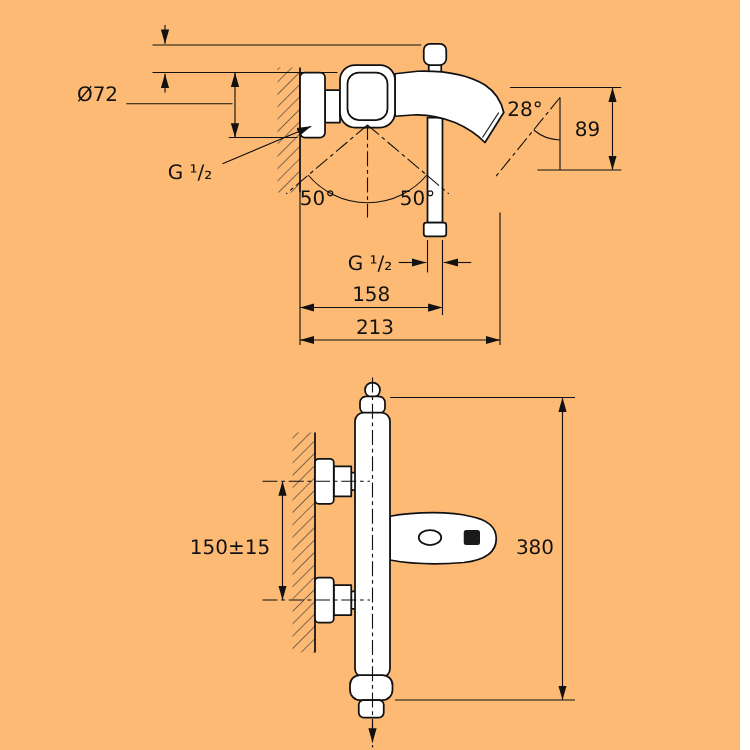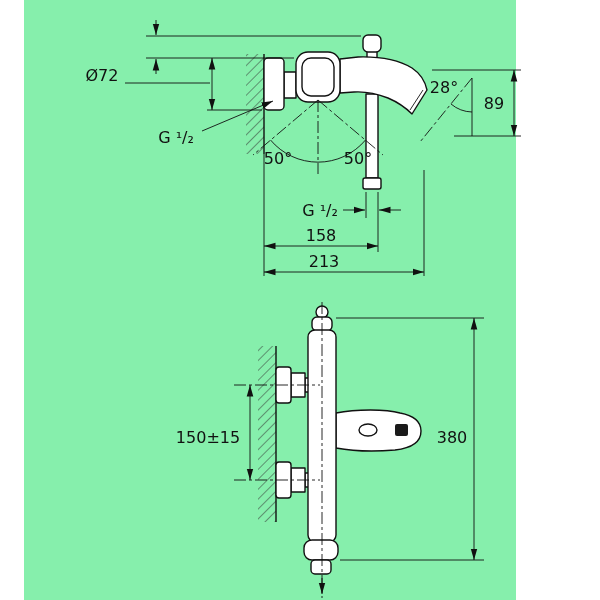--- a/index.html
+++ b/index.html
@@ -1,17 +1,17 @@
 <!DOCTYPE html>
 <html><head>
 <meta charset="utf-8">
 <style>
   html,body{margin:0;padding:0;background:#fff;}
   body{width:600px;height:600px;font-family:"DejaVu Sans","Liberation Sans",sans-serif;}
-  #stage{width:492px;height:600px;position:relative;background:#86efac;margin-left:24px;}
+  #stage{width:592px;height:600px;position:relative;background:#fdba74;}
   svg{display:block;}
   .outline{stroke:#111;stroke-width:1.4;fill:none;stroke-linejoin:round;}
   .white{fill:#ffffff;}
   .dim{stroke:#111;stroke-width:0.9;fill:none;}
   .thin{stroke:#111;stroke-width:0.9;fill:none;}
   .cl{stroke:#111;stroke-width:0.9;fill:none;stroke-dasharray:12 3 3 3;}
   .lbl{font-family:"DejaVu Sans","Liberation Sans",sans-serif;font-size:16px;fill:#111;}
 </style>
 </head>
 <body>

